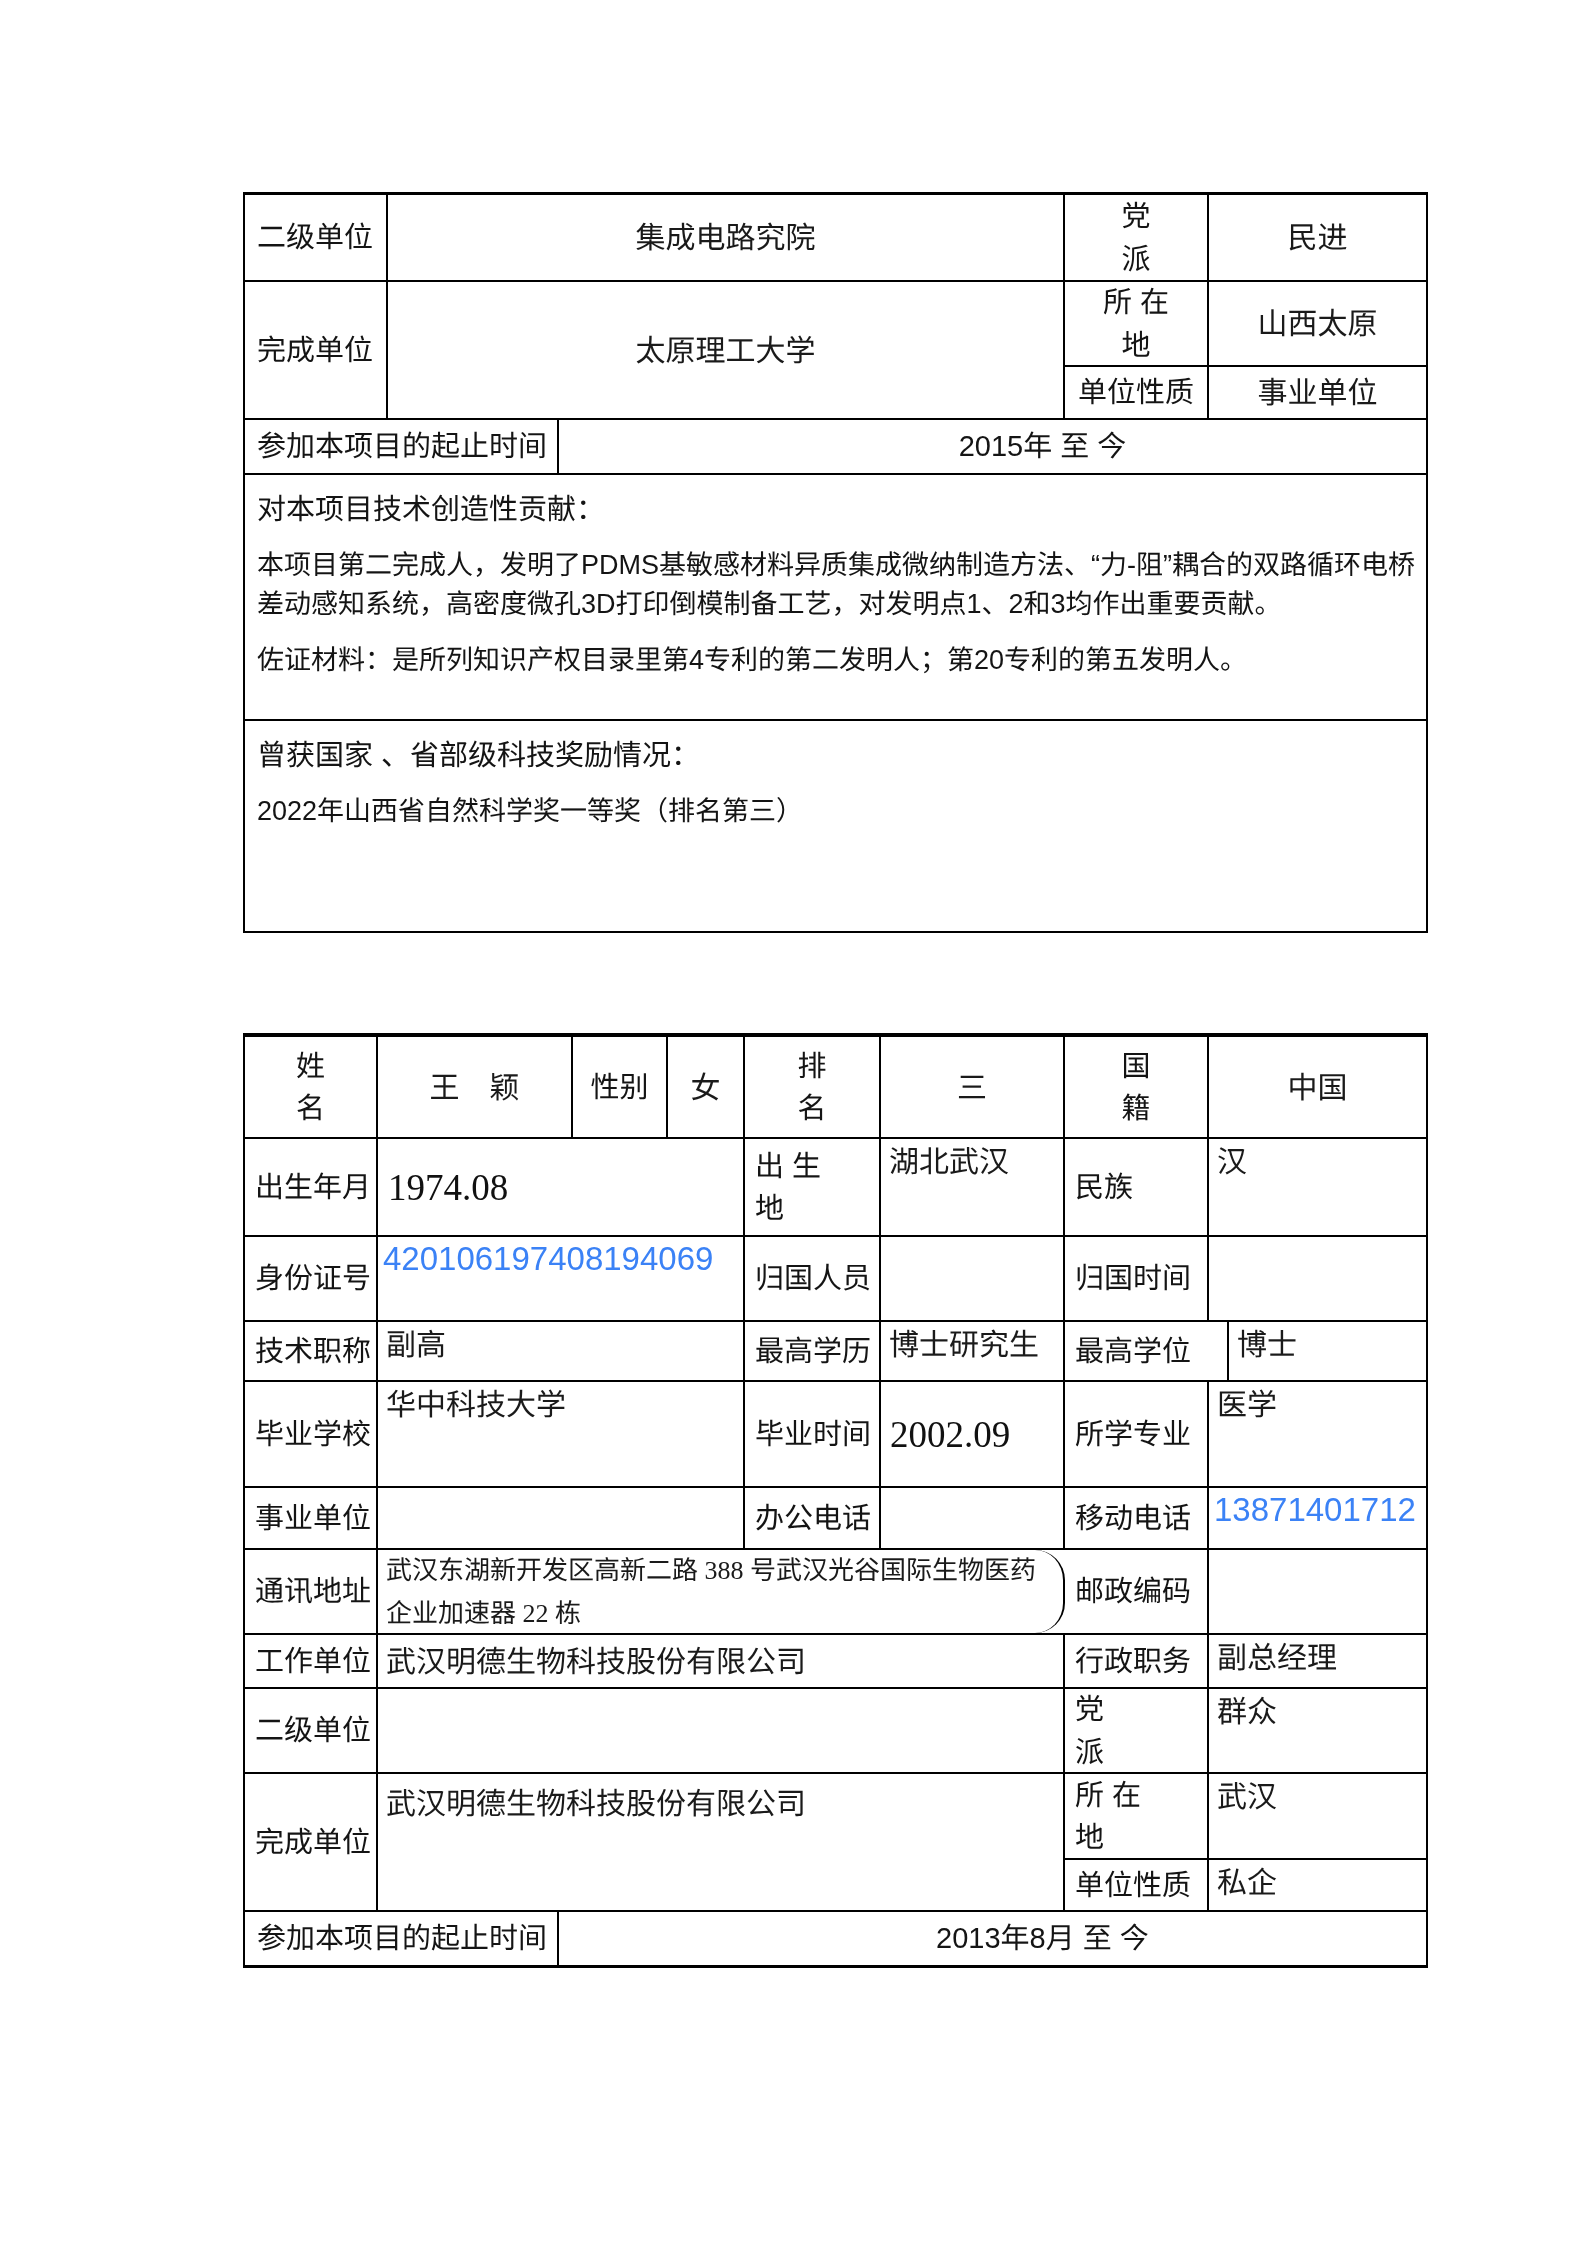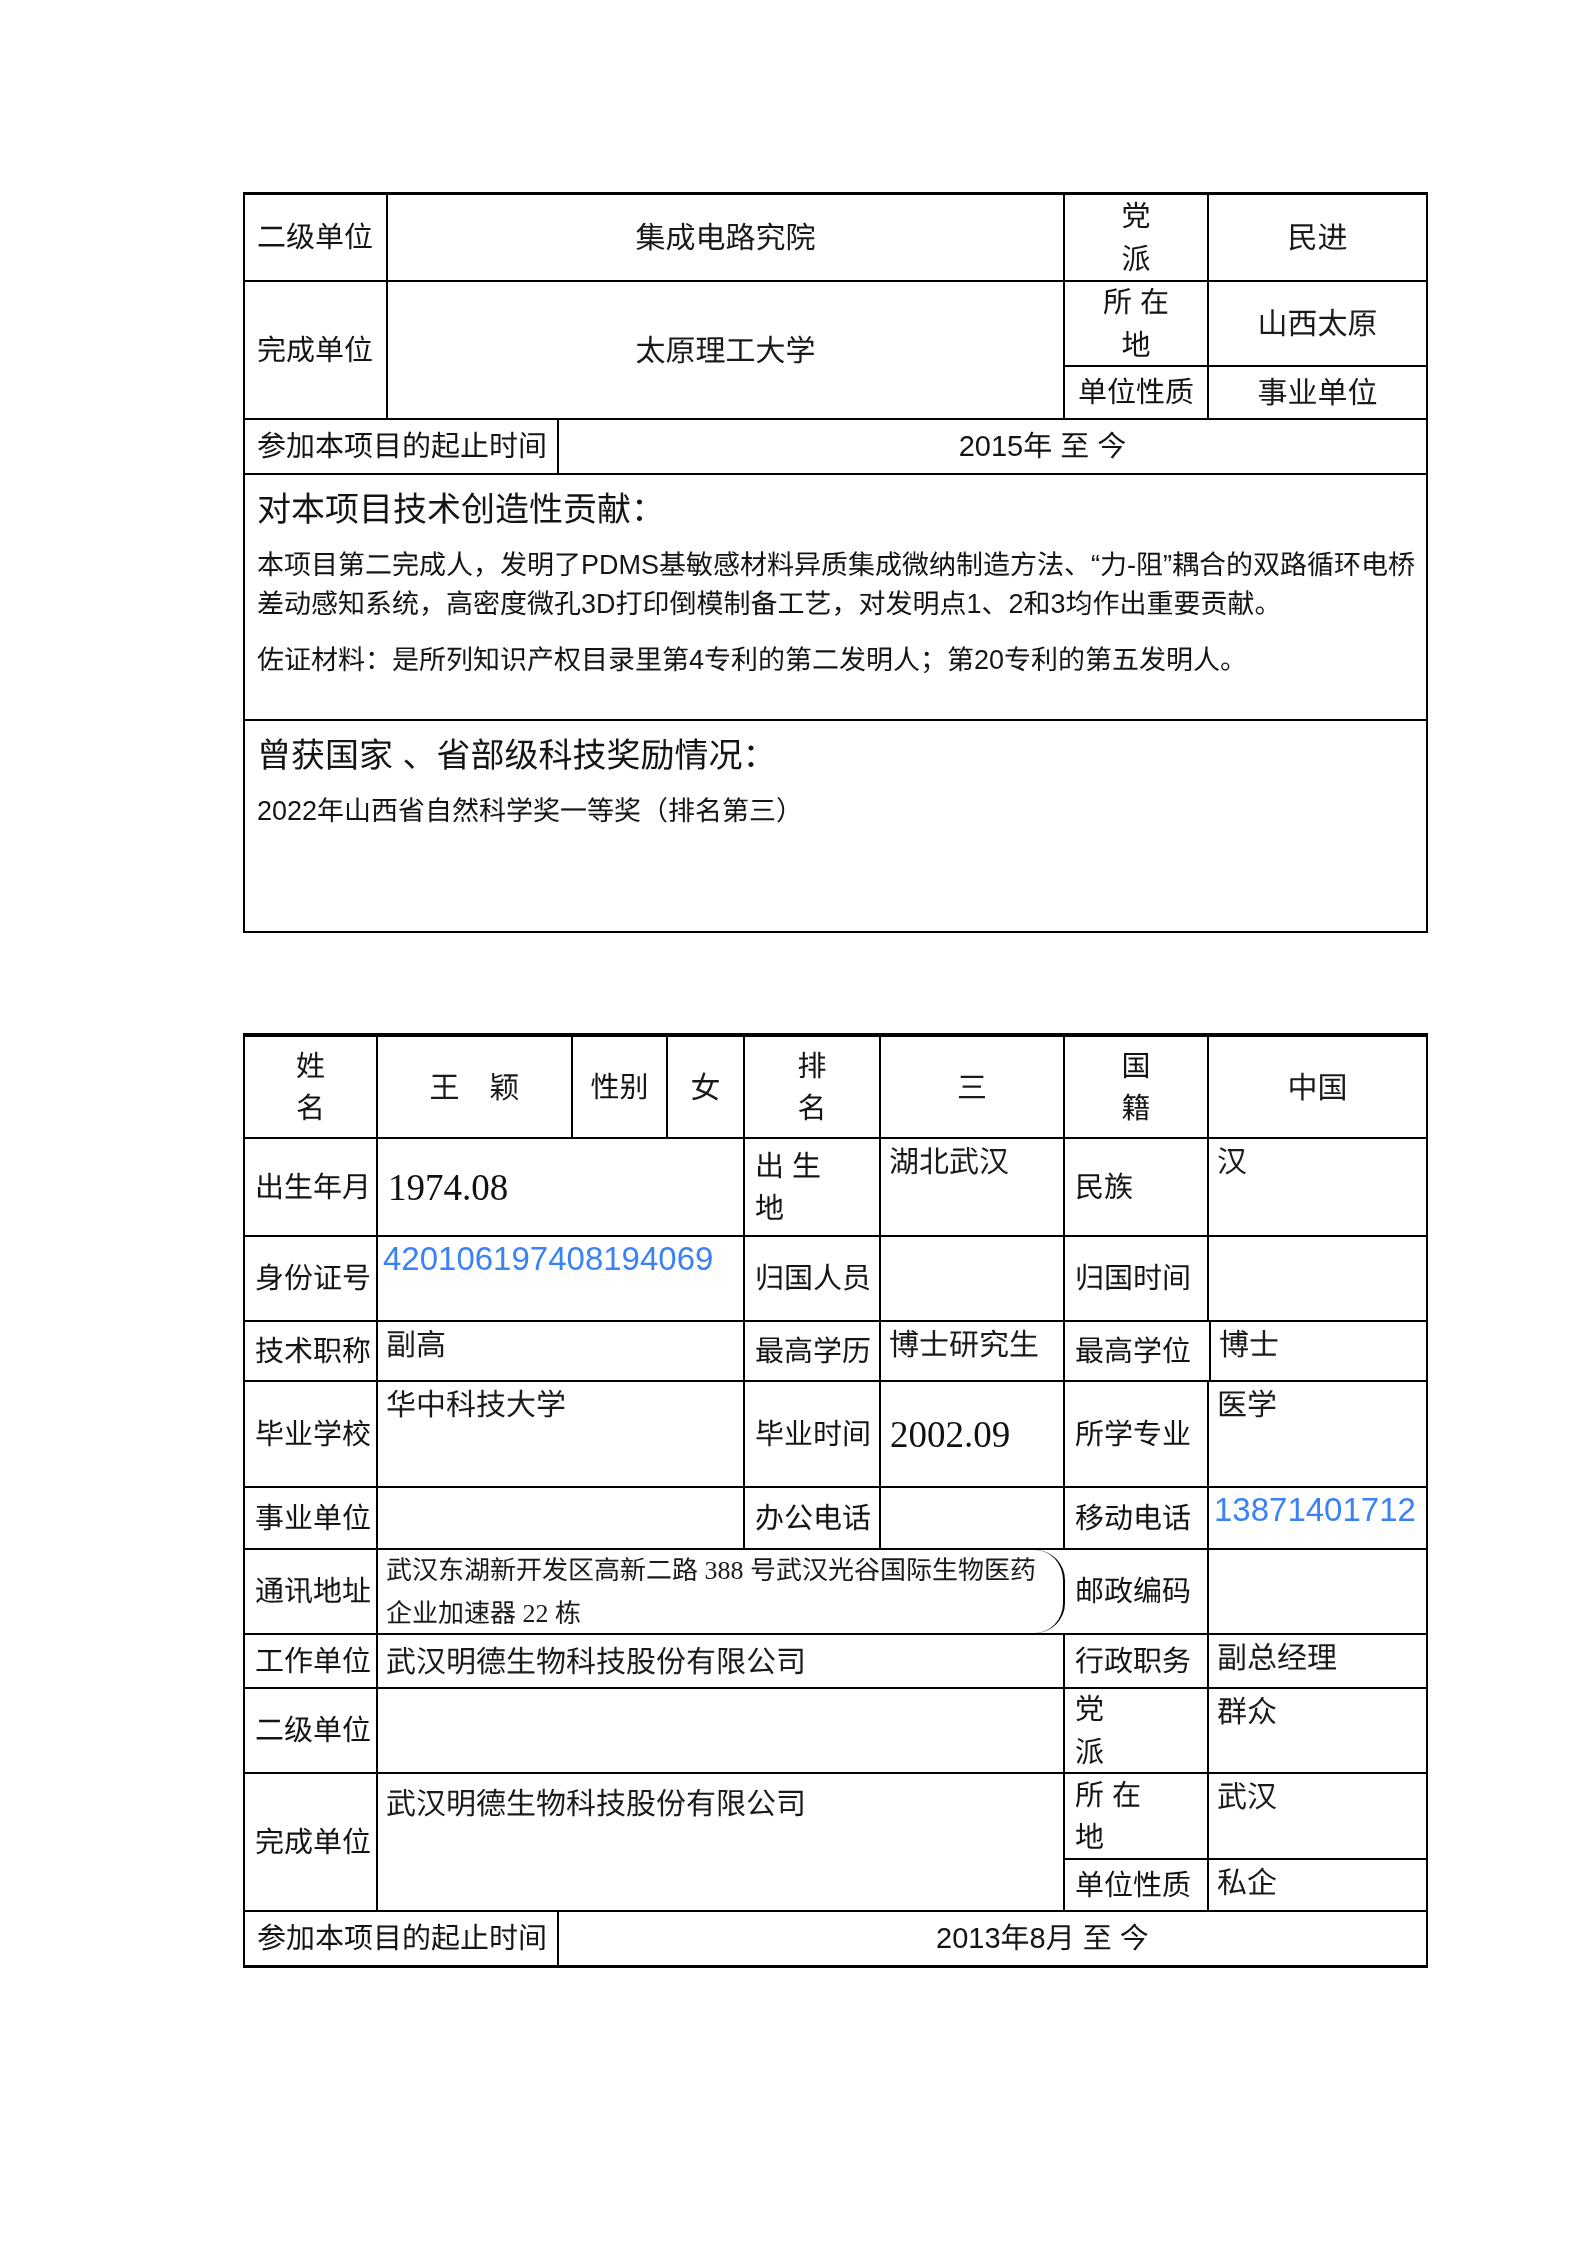--- a/index.html
+++ b/index.html
@@ -29,21 +29,21 @@
   
   .mc{display:flex;align-items:center;justify-content:center;text-align:center;white-space:pre-line;}
   .ml{display:flex;align-items:center;padding-left:10px;white-space:pre-line;}
   .ml12{display:flex;align-items:center;padding-left:12px;white-space:pre-line;}
   .tl{padding:3px 4px 0 8px;white-space:pre-line;}
   .addr{font-size:26px;line-height:43px;}
   .shift{padding-left:100px;}
 
   
   .block{padding:15px 12px 0 12px;}
-  .para{font-size:34px;line-height:39px;margin:0;white-space:pre;color:#141414;}
+  .para{font-size:29px;line-height:39px;margin:0;white-space:pre;color:#141414;}
   .para.body{font-size:27px;}
   .para + .para{margin-top:17px;}
 </style>
 </head>
 <body>
 
 <div class="tbl" id="t1">
 
   <div class="r" style="height:87px;">
     <div class="c ml12 lbl" style="width:143px;">二级单位</div>
@@ -125,21 +125,21 @@
     <div class="c tl serif" style="width:184px;"></div>
     <div class="c ml lbl" style="width:144px;">归国时间</div>
     <div class="c last tl serif"></div>
   </div>
 
   <div class="r" style="height:60px;">
     <div class="c ml lbl" style="width:133px;">技术职称</div>
     <div class="c tl serif" style="width:367px;">副高</div>
     <div class="c ml lbl" style="width:136px;">最高学历</div>
     <div class="c tl serif" style="width:184px;">博士研究生</div>
-    <div class="c ml lbl" style="width:146px;">最高学位</div>
+    <div class="c ml lbl" style="width:164px;">最高学位</div>
     <div class="c last tl serif">博士</div>
   </div>
 
   <div class="r" style="height:106px;">
     <div class="c ml lbl" style="width:133px;">毕业学校</div>
     <div class="c tl serif" style="width:367px;">华中科技大学</div>
     <div class="c ml lbl" style="width:136px;">毕业时间</div>
     <div class="c ml num" style="width:184px;padding-left:9px;">2002.09</div>
     <div class="c ml lbl" style="width:144px;">所学专业</div>
     <div class="c last tl serif">医学</div>

